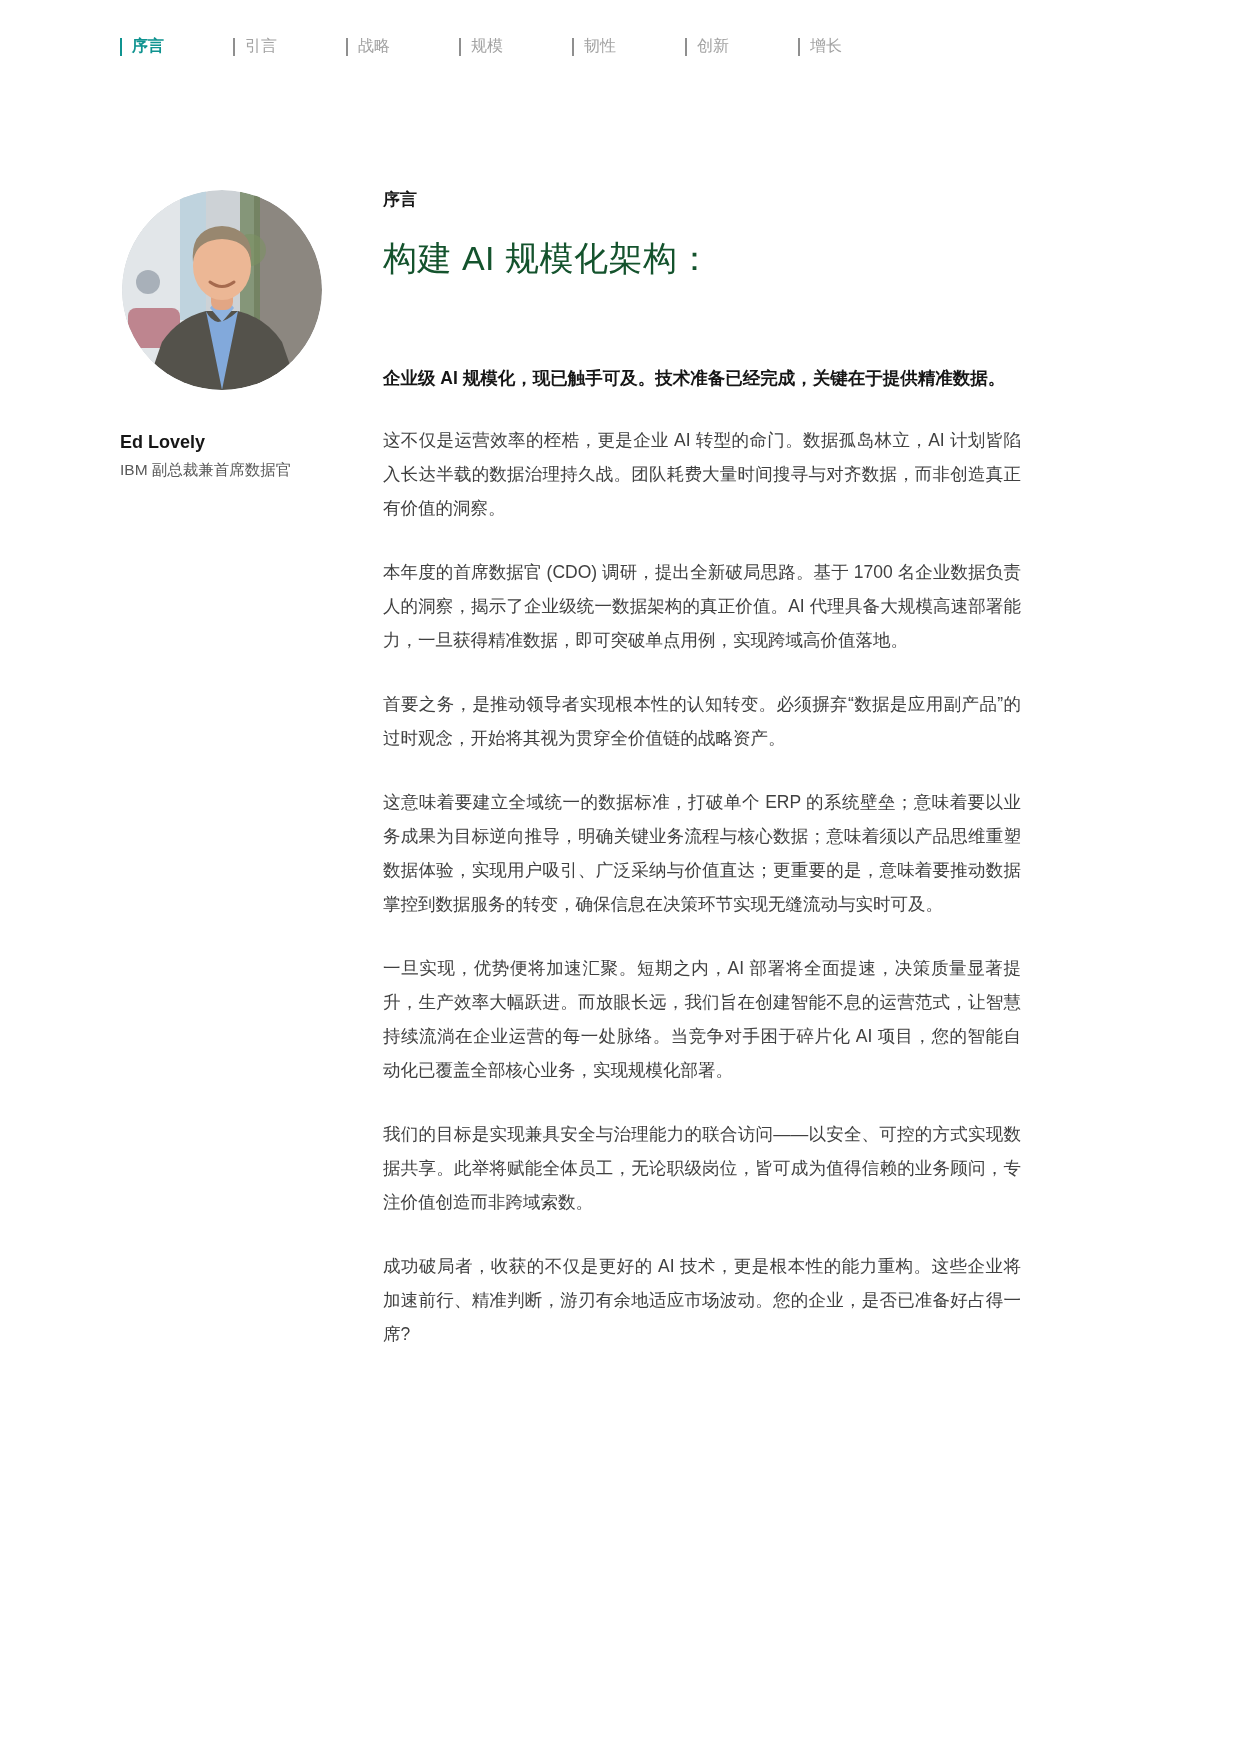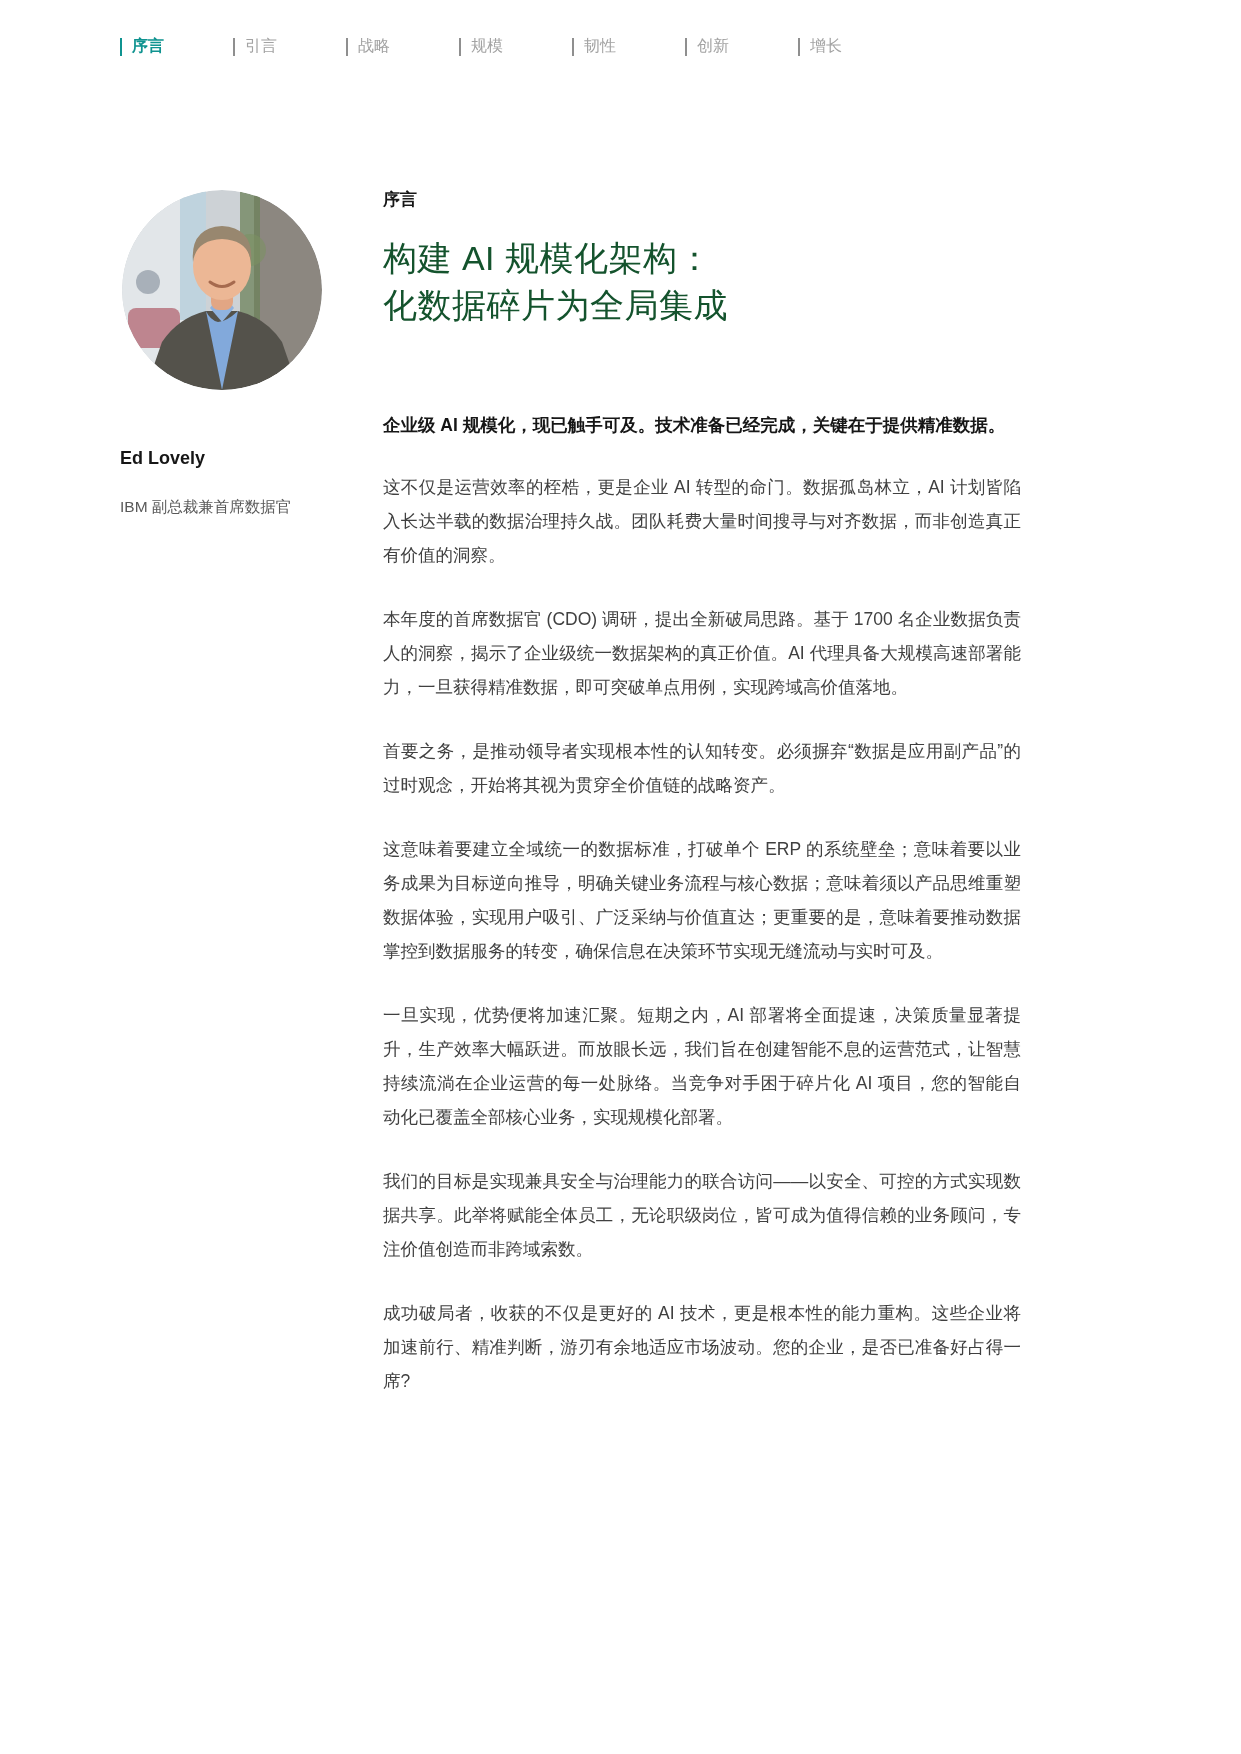--- a/index.html
+++ b/index.html
@@ -15,23 +15,23 @@
   .nav { position:absolute; left:120px; top:36px; display:flex; }
   .nav-item { width:113px; display:flex; align-items:center; font-size:16px;
     color:#a3a3a3; cursor:pointer; }
   .nav-item .bar { width:2px; height:18px; background:#8f8f8f; margin-right:10px; }
   .nav-item.active { color:var(--accent); font-weight:bold; }
   .nav-item.active .bar { background:var(--accent); }
 
   
   .photo-wrap { position:absolute; left:122px; top:190px; width:200px; height:200px;
     border-radius:50%; overflow:hidden; }
-  .author { position:absolute; left:120px; top:448px; width:240px; }
+  .author { position:absolute; left:120px; top:432px; width:240px; }
   .author-name { font-size:18px; font-weight:bold; color:#161616; }
-  .author-role { margin-top:28px; font-size:15.5px; color:#595959; }
+  .author-role { margin-top:7px; font-size:15.5px; color:#595959; }
 
   
   .article { position:absolute; left:383px; top:188px; width:638px; }
   .eyebrow { font-size:17px; font-weight:bold; color:#161616; }
   .title { margin-top:24px; font-size:34px; line-height:47px; font-weight:400;
     color:#14532d; letter-spacing:0.5px; }
   .lead { margin-top:81px; font-size:17.5px; line-height:30px; font-weight:bold;
     color:#161616; text-align:justify; }
   .body-p { margin-top:30px; font-size:17.5px; line-height:34px; color:#404040;
     text-align:justify; }
@@ -109,21 +109,20 @@
   </div>
 
   <div class="author">
     <div class="author-name">Ed Lovely</div>
     <div class="author-role">IBM 副总裁兼首席数据官</div>
   </div>
 
   <div class="article">
     <div class="eyebrow">序言</div>
     <h1 class="title"><span>构建 AI 规模化架构：</span><br>
-      <span>化数据碎片为全局集成</span>
     </h1>
     <p class="lead">企业级 AI 规模化，现已触手可及。技术准备已经完成，关键在于提供精准数据。</p>
     <p class="body-p">这不仅是运营效率的桎梏，更是企业 AI 转型的命门。数据孤岛林立，AI 计划皆陷入长达半载的数据治理持久战。团队耗费大量时间搜寻与对齐数据，而非创造真正有价值的洞察。</p>
     <p class="body-p">本年度的首席数据官 (CDO) 调研，提出全新破局思路。基于 1700 名企业数据负责人的洞察，揭示了企业级统一数据架构的真正价值。AI 代理具备大规模高速部署能力，一旦获得精准数据，即可突破单点用例，实现跨域高价值落地。</p>
     <p class="body-p">首要之务，是推动领导者实现根本性的认知转变。必须摒弃“数据是应用副产品”的过时观念，开始将其视为贯穿全价值链的战略资产。</p>
     <p class="body-p">这意味着要建立全域统一的数据标准，打破单个 ERP 的系统壁垒；意味着要以业务成果为目标逆向推导，明确关键业务流程与核心数据；意味着须以产品思维重塑数据体验，实现用户吸引、广泛采纳与价值直达；更重要的是，意味着要推动数据掌控到数据服务的转变，确保信息在决策环节实现无缝流动与实时可及。</p>
     <p class="body-p">一旦实现，优势便将加速汇聚。短期之内，AI 部署将全面提速，决策质量显著提升，生产效率大幅跃进。而放眼长远，我们旨在创建智能不息的运营范式，让智慧持续流淌在企业运营的每一处脉络。当竞争对手困于碎片化 AI 项目，您的智能自动化已覆盖全部核心业务，实现规模化部署。</p>
     <p class="body-p">我们的目标是实现兼具安全与治理能力的联合访问——以安全、可控的方式实现数据共享。此举将赋能全体员工，无论职级岗位，皆可成为值得信赖的业务顾问，专注价值创造而非跨域索数。</p>
     <p class="body-p">成功破局者，收获的不仅是更好的 AI 技术，更是根本性的能力重构。这些企业将加速前行、精准判断，游刃有余地适应市场波动。您的企业，是否已准备好占得一席?</p>
   </div>

